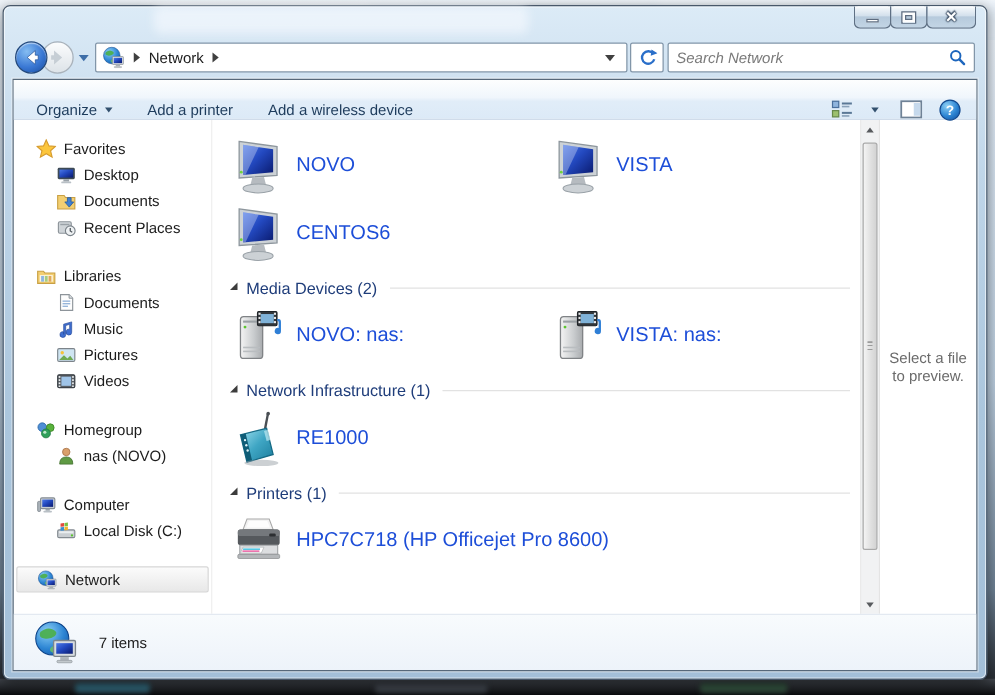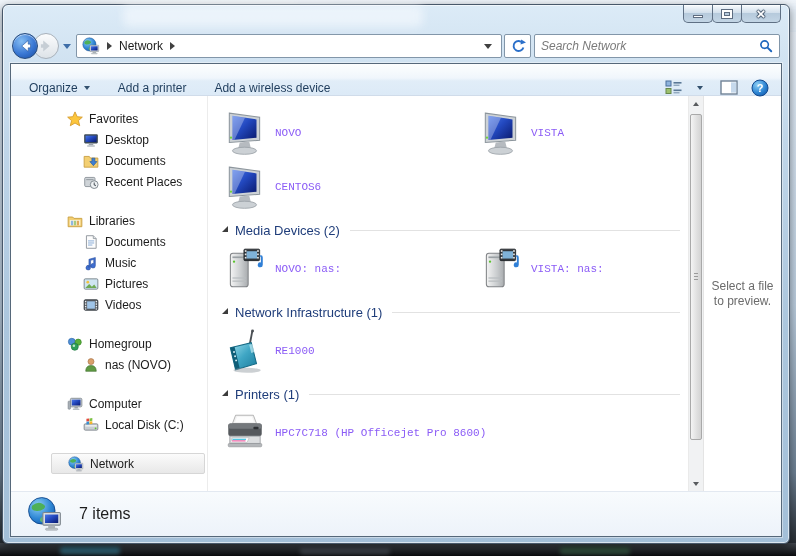--- a/index.html
+++ b/index.html
@@ -79,42 +79,42 @@
 
   .toolbar { height:32px; flex:0 0 auto; display:flex; align-items:center;
     padding:16px 12px 0 18px;
     background:linear-gradient(#fdfefe,#f0f6fc 45%,#e1edf8 55%,#dceaf7);
     border-bottom:1px solid #d0dcea; font-size:12px; color:#1e3c5c; }
   .tb-item { display:flex; align-items:center; margin-right:28px; cursor:default; white-space:nowrap; }
   .tb-chev { width:0; height:0; border-left:3.5px solid transparent; border-right:3.5px solid transparent;
     border-top:4px solid #33516e; margin-left:6px; }
   .tb-right { margin-left:auto; display:flex; align-items:center; gap:9px; }
 
-  .main { flex:1; display:flex; min-height:0;margin-left:38px; }
+  .main { flex:1; display:flex; min-height:0; }
 
   
   .sidebar { width:158px; flex:0 0 auto; padding-top:12px; font-size:12px; color:#1c1c1c; }
   .side-group { margin-bottom:18px; }
   .side-row { display:flex; align-items:center; height:21px; padding-left:18px; cursor:default; }
   .side-row .ic { width:16px; height:16px; margin-right:6px; flex:0 0 auto; display:flex; }
   .side-row.child { padding-left:34px; }
   .side-row.selected { border:1px solid #d6d6d6; border-radius:2px; margin:0 2px;
     padding-left:16px; background:linear-gradient(#fbfbfb,#e8e8e8); }
   .side-sep { width:1px; background:#ececec; flex:0 0 auto; }
 
   
   .content { flex:1; min-width:0; padding:10px 0 0 14px; overflow:hidden; background:#fff; }
   .sec-header { display:flex; align-items:center; height:20px; margin:6px 0 2px 0; }
   .sec-tri { width:0; height:0; border-bottom:6px solid #3c3c3c; border-left:6px solid transparent; margin:0 7px 2px 0; }
   .sec-title { font-size:13px; color:#1f3d7a; white-space:nowrap; cursor:default; }
   .sec-rule { flex:1; height:1px; background:#e2e2e2; margin:0 8px 0 10px; }
   .items { display:grid; grid-template-columns:256px 256px; }
   .item { display:flex; align-items:center; height:54px; cursor:default; }
   .item .big-ic { width:46px; height:46px; margin-right:7px; flex:0 0 auto; display:flex; }
-  .item-label { font-size:11px; color:#8b5cf6; white-space:nowrap;font-family:Liberation Mono, monospace; }
+  .item-label { font-size:16px; color:#1d4ed8; white-space:nowrap; }
 
   
   .scrollbar { width:15px; flex:0 0 auto; background:#f1f2f3; border-left:1px solid #eaeaea;
     display:flex; flex-direction:column; }
   .sb-btn { height:15px; flex:0 0 auto; display:flex; align-items:center; justify-content:center; }
   .sb-tri-up { width:0; height:0; border-left:3.5px solid transparent; border-right:3.5px solid transparent; border-bottom:4.5px solid #585b5e; }
   .sb-tri-down { width:0; height:0; border-left:3.5px solid transparent; border-right:3.5px solid transparent; border-top:4.5px solid #585b5e; }
   .sb-track { flex:1; position:relative; }
   .sb-thumb { position:absolute; top:3px; bottom:36px; left:1px; right:1px;
     background:linear-gradient(90deg,#f4f4f4,#dfdfdf 60%,#d3d3d3); border:1px solid #a9a9a9; border-radius:2px; }
@@ -124,21 +124,21 @@
   
   .preview { width:78px; flex:0 0 auto; border-left:1px solid #e4e4e4;
     display:flex; align-items:center; justify-content:center; text-align:center;
     color:#6b6b6b; font-size:12px; padding:0 5px; line-height:1.25; }
 
   
   .statusbar { height:45px; flex:0 0 auto; display:flex; align-items:center; gap:16px;
     padding:0 16px; border-top:1px solid #e3e9f1;
     background:linear-gradient(#f8fbfd,#edf3fa); }
   .statusbar .big-ic { width:36px; height:36px; display:flex; }
-  .status-text { font-size:16px; color:#1c1c1c; }
+  .status-text { font-size:12px; color:#1c1c1c; }
 
   svg { display:block; width:100%; height:100%; }
 </style>
 </head>
 <body>
 
 <svg width="0" height="0" style="position:absolute">
   <defs>
     <linearGradient id="scr" x1="0" y1="0" x2="1" y2="1">
       <stop offset="0" stop-color="#4d7ae8"></stop>

